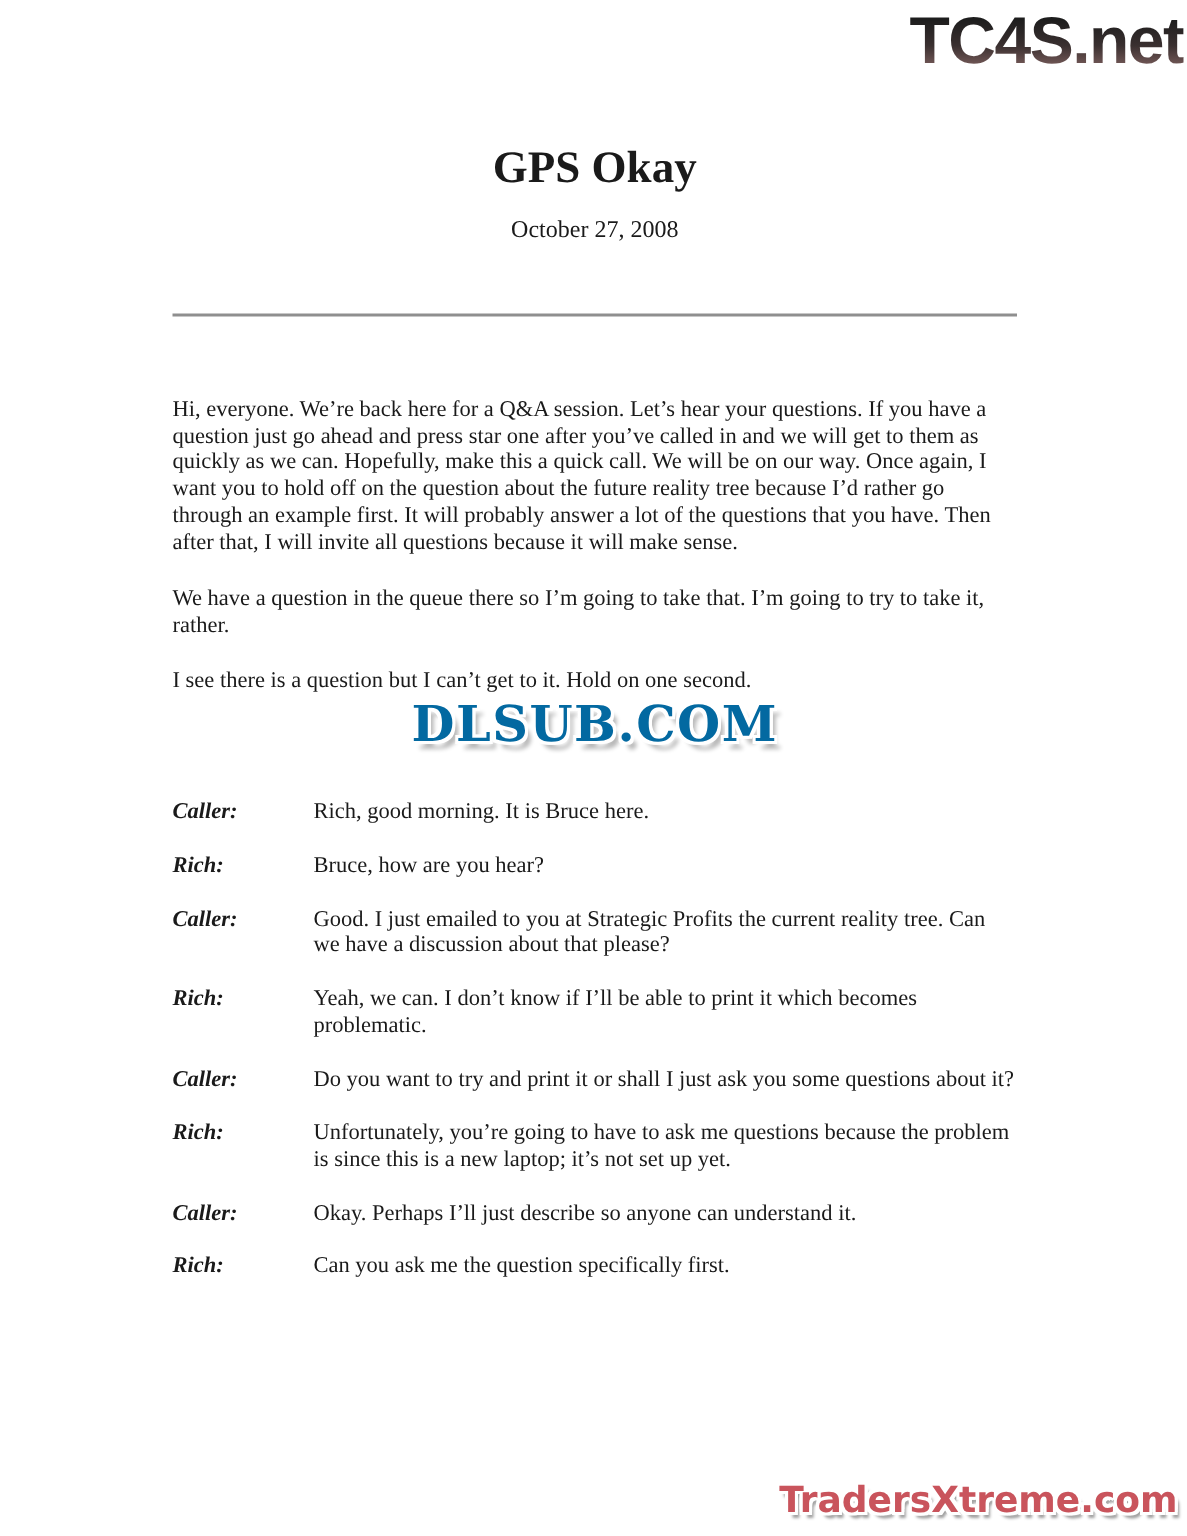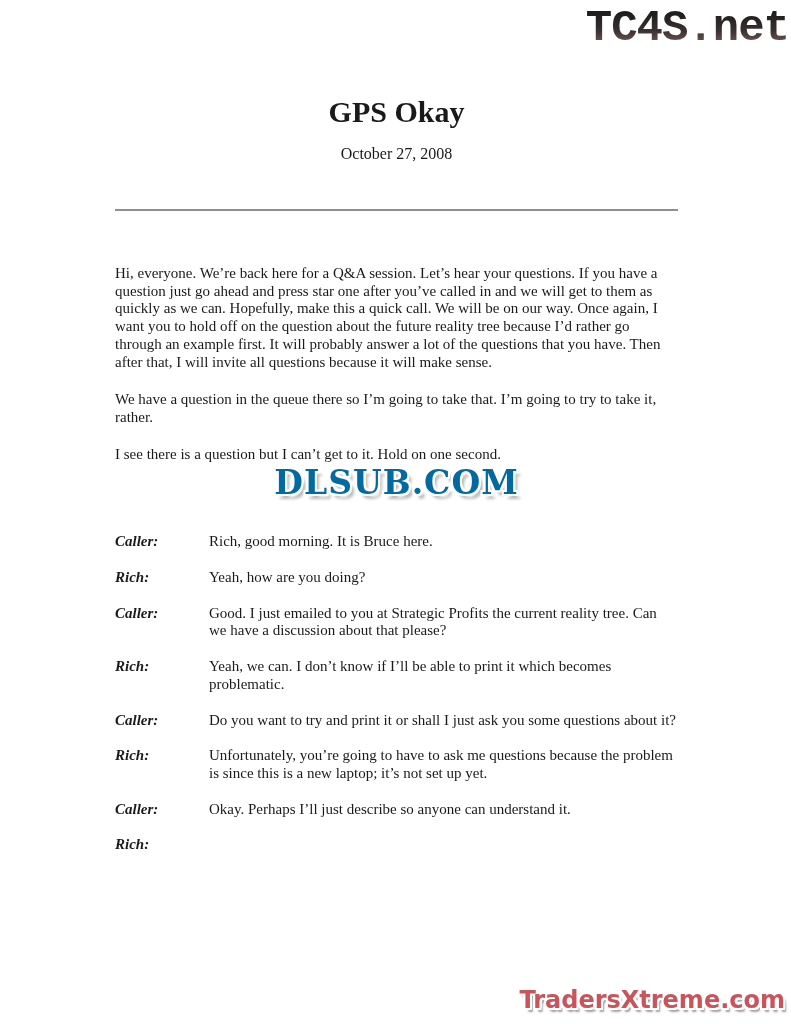--- a/index.html
+++ b/index.html
@@ -9,21 +9,21 @@
     position: relative;
     font-family: "Liberation Serif", serif;
     color: #1a1a1a;
     overflow: hidden;
   }
   .page { position: absolute; inset: 0; background: #ffffff; }
 
   
   .wm-tc4s {
     position: absolute; top: 4px; right: 2px;
-    font-family: Liberation Mono, monospace;
+    font-family: Liberation Sans, sans-serif;
     font-weight: bold; font-size: 44px; line-height: 48px;
     letter-spacing: -1px;
     background: linear-gradient(to bottom, #1d1d1d 18%, #3a3030 55%, #96716f 100%);
     -webkit-background-clip: text; background-clip: text;
     color: #4a3a3a; -webkit-text-fill-color: transparent;
     text-shadow: none;
   }
 
   .doc { position: absolute; left: 115px; top: 0; width: 563px; }
 
@@ -109,21 +109,21 @@
       <span class="wm-dlsub">DLSUB.COM</span>
     </div>
 
     <div class="dialogue">
       <div class="dlg-row">
         <div class="dlg-speaker">Caller:</div>
         <div class="dlg-text">Rich, good morning. It is Bruce here.</div>
       </div>
       <div class="dlg-row">
         <div class="dlg-speaker">Rich:</div>
-        <div class="dlg-text">Yeah, how are you doing?</div>
+        <div class="dlg-text">Bruce, how are you hear?</div>
       </div>
       <div class="dlg-row">
         <div class="dlg-speaker">Caller:</div>
         <div class="dlg-text">Good. I just emailed to you at Strategic Profits the current reality tree. Can we have a discussion about that please?</div>
       </div>
       <div class="dlg-row">
         <div class="dlg-speaker">Rich:</div>
         <div class="dlg-text">Yeah, we can. I don’t know if I’ll be able to print it which becomes problematic.</div>
       </div>
       <div class="dlg-row">
@@ -133,20 +133,21 @@
       <div class="dlg-row">
         <div class="dlg-speaker">Rich:</div>
         <div class="dlg-text">Unfortunately, you’re going to have to ask me questions because the problem is since this is a new laptop; it’s not set up yet.</div>
       </div>
       <div class="dlg-row">
         <div class="dlg-speaker">Caller:</div>
         <div class="dlg-text">Okay. Perhaps I’ll just describe so anyone can understand it.</div>
       </div>
       <div class="dlg-row">
         <div class="dlg-speaker">Rich:</div>
+        <div class="dlg-text">Can you ask me the question specifically first.</div>
       </div>
     </div>
 
   </div>
 
   <div class="wm-traders">TradersXtreme.com</div>
 
 </div>
 
 </body></html>

